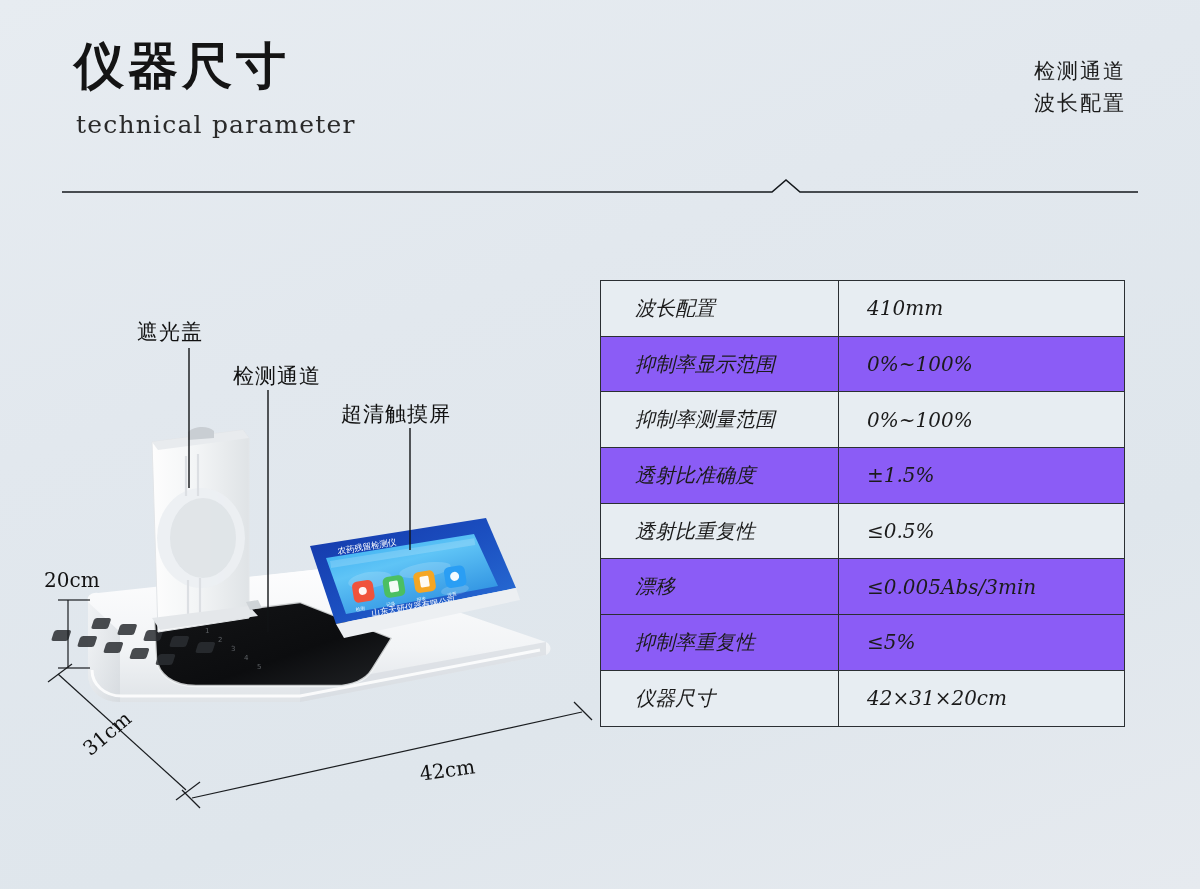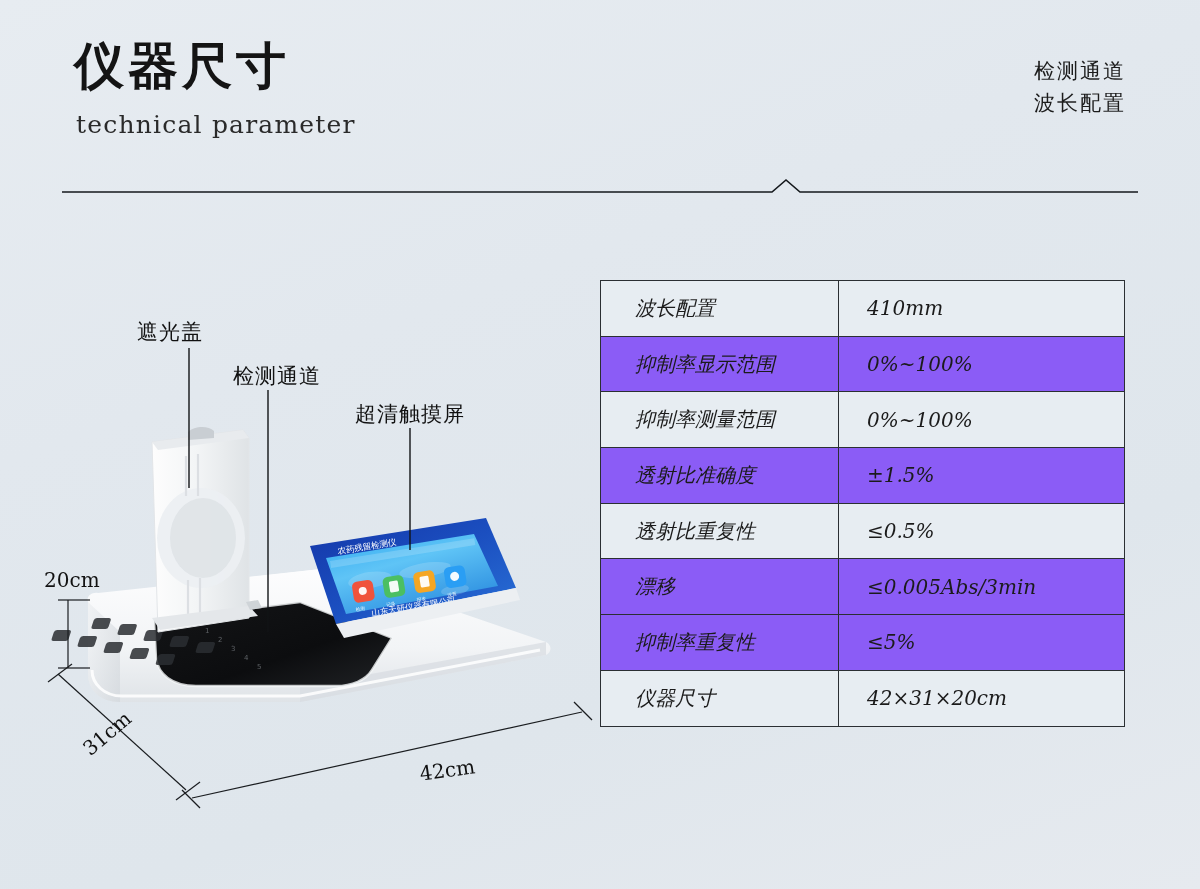--- a/index.html
+++ b/index.html
@@ -55,21 +55,21 @@
   
   .device{position:absolute;left:0px;top:250px;width:600px;height:600px;}
   .device svg{display:block;}
 
   .calloutL{
     position:absolute;font-size:21px;color:#111;letter-spacing:1px;
     font-family:"DejaVu Serif","Liberation Serif",serif;white-space:nowrap;
   }
   #cl-cover{left:137px;top:318px;}
   #cl-chan {left:233px;top:362px;}
-  #cl-screen{left:355px;top:400px;font-family:Liberation Serif, serif;}
+  #cl-screen{left:341px;top:400px;font-family:Liberation Serif, serif;}
 
   .dimlabel{
     position:absolute;font-size:20px;color:#111;white-space:nowrap;
     font-family:"DejaVu Serif","Liberation Serif",serif;
   }
   #dim-h{left:44px;top:568px;}
   #dim-d{left:78px;top:742px;transform:rotate(-40deg);transform-origin:left top;}
   #dim-w{left:418px;top:762px;transform:rotate(-8deg);transform-origin:left top;}
 </style>
 </head>

